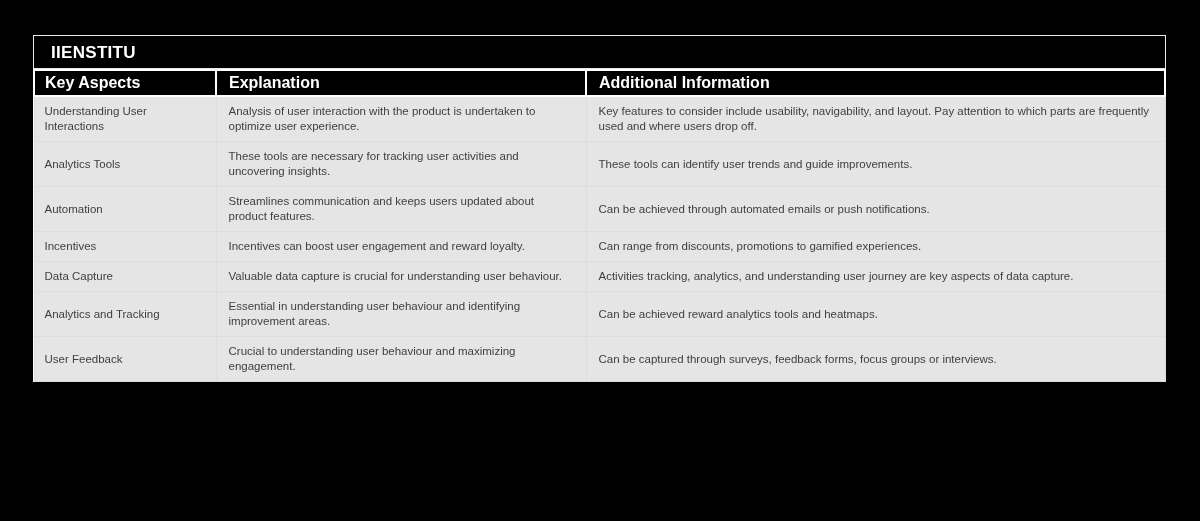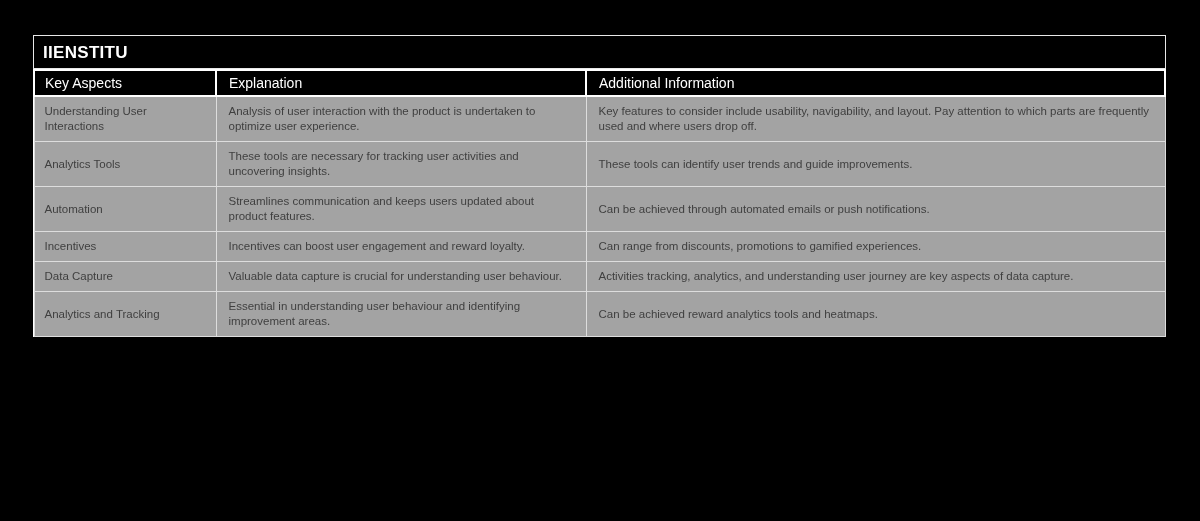--- a/index.html
+++ b/index.html
@@ -20,50 +20,50 @@
     top: 35px;
     width: 1133px;
   }
   .title-bar {
     background: #000000;
     color: #ffffff;
     border: 1px solid #e8e8e8;
     font-size: 17px;
     font-weight: bold;
     line-height: 17px;
-    padding: 8px 9px 7px 9px;
+    padding: 8px 9px 7px 17px;
     letter-spacing: 0.3px;
   }
   table.data {
     width: 100%;
     border-collapse: collapse;
     table-layout: fixed;
     background: #ffffff;
     font-size: 11.5px;
     color: #3f3f3f;
   }
   table.data col.c1 { width: 182px; }
   table.data col.c2 { width: 370px; }
   thead th {
     background: #000000;
     color: #ffffff;
     text-align: left;
-    font-size: 14px;
-    font-weight: normal;
+    font-size: 16px;
+    font-weight: bold;
     line-height: 14px;
     padding: 5px 12px;
     border: 2px solid #ffffff;
   }
   thead th.first { padding-left: 10px; }
   tbody td {
     border: 1px solid #dddddd;
     padding: 7px 12px;
     line-height: 15px;
     vertical-align: middle;
-    background: #a3a3a3;
+    background: #e5e5e5;
     margin-left: 48px;
   }
   tbody td.first { padding-left: 10px; }
 </style>
 </head>
 <body>
 
 <div class="table-wrap">
   <div class="title-bar">IIENSTITU</div>
   <table class="data">
@@ -103,15 +103,20 @@
       <tr>
         <td class="first">Data Capture</td>
         <td>Valuable data capture is crucial for understanding user behaviour.</td>
         <td>Activities tracking, analytics, and understanding user journey are key aspects of data capture.</td>
       </tr>
       <tr>
         <td class="first">Analytics and Tracking</td>
         <td>Essential in understanding user behaviour and identifying improvement areas.</td>
         <td>Can be achieved reward analytics tools and heatmaps.</td>
       </tr>
+      <tr>
+        <td class="first">User Feedback</td>
+        <td>Crucial to understanding user behaviour and maximizing engagement.</td>
+        <td>Can be captured through surveys, feedback forms, focus groups or interviews.</td>
+      </tr>
     </tbody>
   </table>
 </div>
 
 </body></html>

